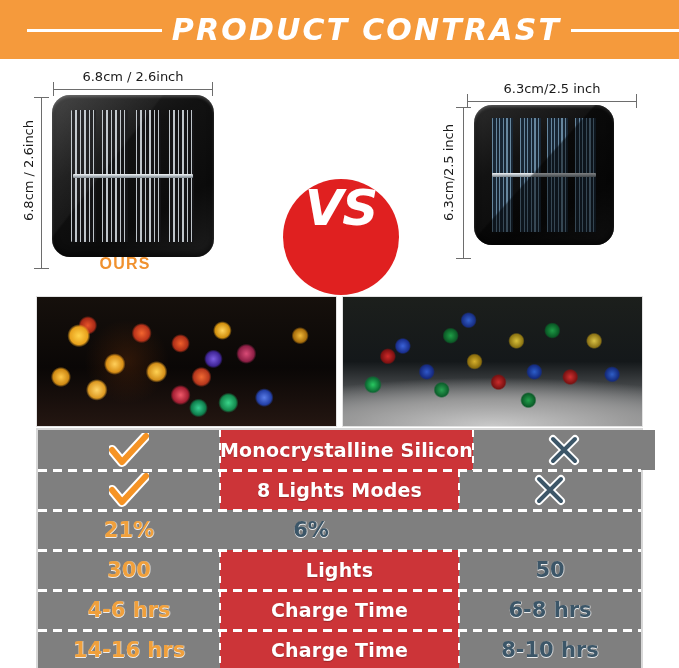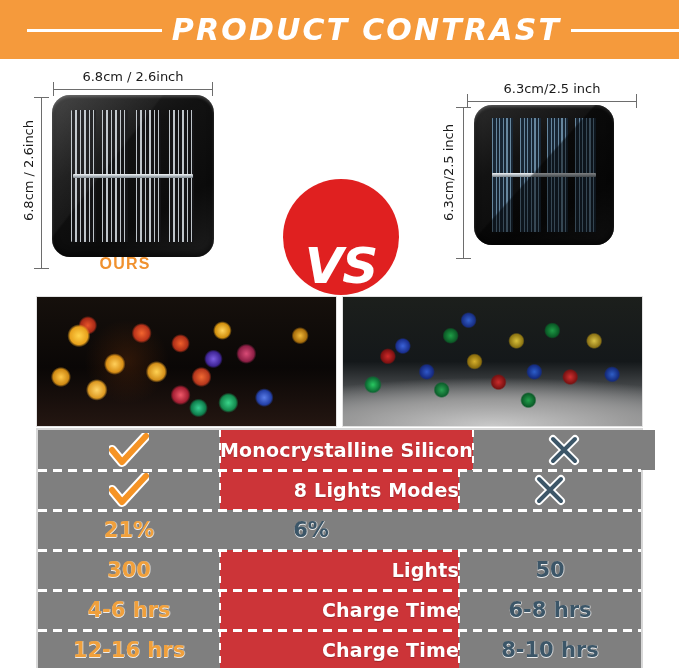--- a/index.html
+++ b/index.html
@@ -99,21 +99,21 @@
     position:absolute;left:0;top:0;right:0;bottom:0;
     background:linear-gradient(128deg, rgba(255,255,255,.13) 0%, rgba(255,255,255,.04) 38%, rgba(255,255,255,0) 39%);
     pointer-events:none;
   }
 
   
   .vs-badge{
     position:absolute;left:283px;top:120px;width:116px;height:116px;
     border-radius:50%;
     background:#e02020;
-    display:flex;align-items:flex-end;justify-content:center;
+    display:flex;align-items:flex-start;justify-content:center;
   }
   .vs-text{
     color:#ffffff;font-size:50px;font-weight:bold;font-style:italic;
     letter-spacing:-1px;
     font-family:"DejaVu Sans", sans-serif;
   }
 
   
   .others-wrap{position:absolute;left:430px;top:16px;width:230px;height:215px;}
   .others-hdim{position:absolute;left:37px;top:6px;width:170px;height:22px;}
@@ -216,21 +216,21 @@
   }
   .cell-left,.cell-right{
     flex:0 0 182px;
     background:#7f7f7f;
     display:flex;align-items:center;justify-content:center;
   }
   .cell-left{flex:0 0 182px;}
   .cell-mid{
     flex:1 1 auto;
     background:#cc3438;
-    display:flex;align-items:center;justify-content:flex-end;
+    display:flex;align-items:center;justify-content:center;
     position:relative;
   }
   .cell-mid::before,.cell-mid::after{
     content:"";position:absolute;top:0;bottom:0;width:2px;
     background:repeating-linear-gradient(180deg,#ffffff 0px,#ffffff 7px,rgba(255,255,255,0) 7px,rgba(255,255,255,0) 13px);
   }
   .cell-mid::before{left:-1px;} .cell-mid::after{right:-1px;}
 
   .feature-text{
     color:#ffffff;font-size:19px;font-weight:bold;
@@ -399,21 +399,21 @@
       </div>
       <div class="cell-mid">
         <span class="feature-text">Charge Time</span>
       </div>
       <div class="cell-right">
         <span class="val-others">6-8 hrs</span>
       </div>
     </div>
     <div class="trow">
       <div class="cell-left">
-        <span class="val-ours">12-16 hrs</span>
+        <span class="val-ours">14-16 hrs</span>
       </div>
       <div class="cell-mid">
         <span class="feature-text">Charge Time</span>
       </div>
       <div class="cell-right">
         <span class="val-others">8-10 hrs</span>
       </div>
     </div>
   </div>
 

